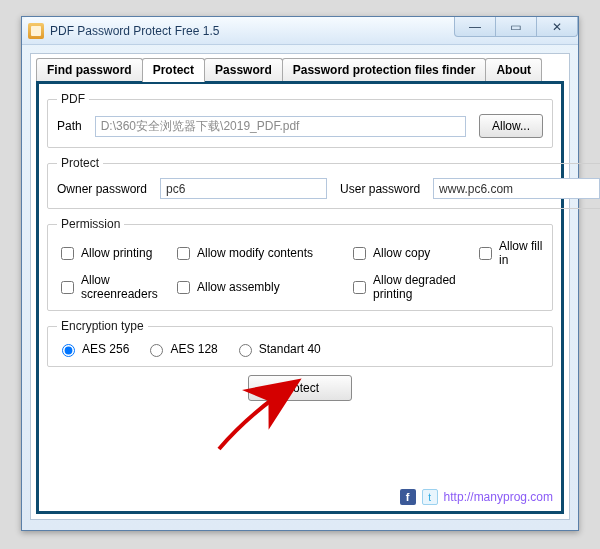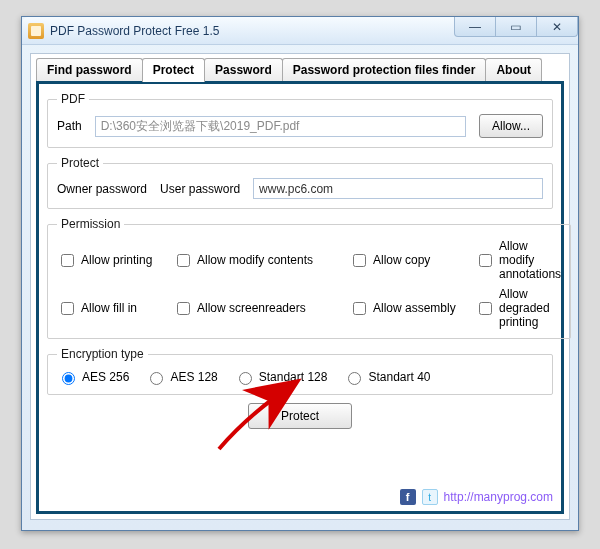--- a/index.html
+++ b/index.html
@@ -100,43 +100,40 @@
           <label class="inline">Path</label>
           <input type="text" class="gray" style="flex: 1 1 0%;" value="D:\360安全浏览器下载\2019_PDF.pdf">
           <button class="btn">Allow...</button>
         </div>
       </fieldset>
 
       <fieldset>
         <legend>Protect</legend>
         <div class="row">
           <label class="inline">Owner password</label>
+          <input type="text" style="flex: 1 1 0%;" value="pc6">
           <label class="inline">User password</label>
           <input type="text" style="flex: 1 1 0%;" value="www.pc6.com">
         </div>
       </fieldset>
 
       <fieldset>
         <legend>Permission</legend>
         <div class="perm-grid">
           <label class="chk">
               <input type="checkbox" style="">
               <span>Allow printing</span>
             </label>
           <label class="chk">
               <input type="checkbox" style="">
               <span>Allow modify contents</span>
             </label>
           <label class="chk">
               <input type="checkbox" style="">
               <span>Allow copy</span>
-            </label>
-          <label class="chk">
-              <input type="checkbox" style="">
-              <span>Allow modify annotations</span>
             </label>
           <label class="chk">
               <input type="checkbox" style="">
               <span>Allow fill in</span>
             </label>
           <label class="chk">
               <input type="checkbox" style="">
               <span>Allow screenreaders</span>
             </label>
           <label class="chk">
@@ -156,24 +153,20 @@
           <label class="radio">
               <input type="radio" name="enc" checked="" style="">
               <span>AES 256</span>
             </label>
           <label class="radio">
               <input type="radio" name="enc" style="">
               <span>AES 128</span>
             </label>
           <label class="radio">
               <input type="radio" name="enc" style="">
-              <span>Standart 128</span>
-            </label>
-          <label class="radio">
-              <input type="radio" name="enc" style="">
               <span>Standart 40</span>
             </label>
         </div>
       </fieldset>
 
       <div class="protect-btn-wrap">
         <button class="btn protect-btn">Protect</button>
       </div>
 
       <svg class="arrow" width="120" height="90">

